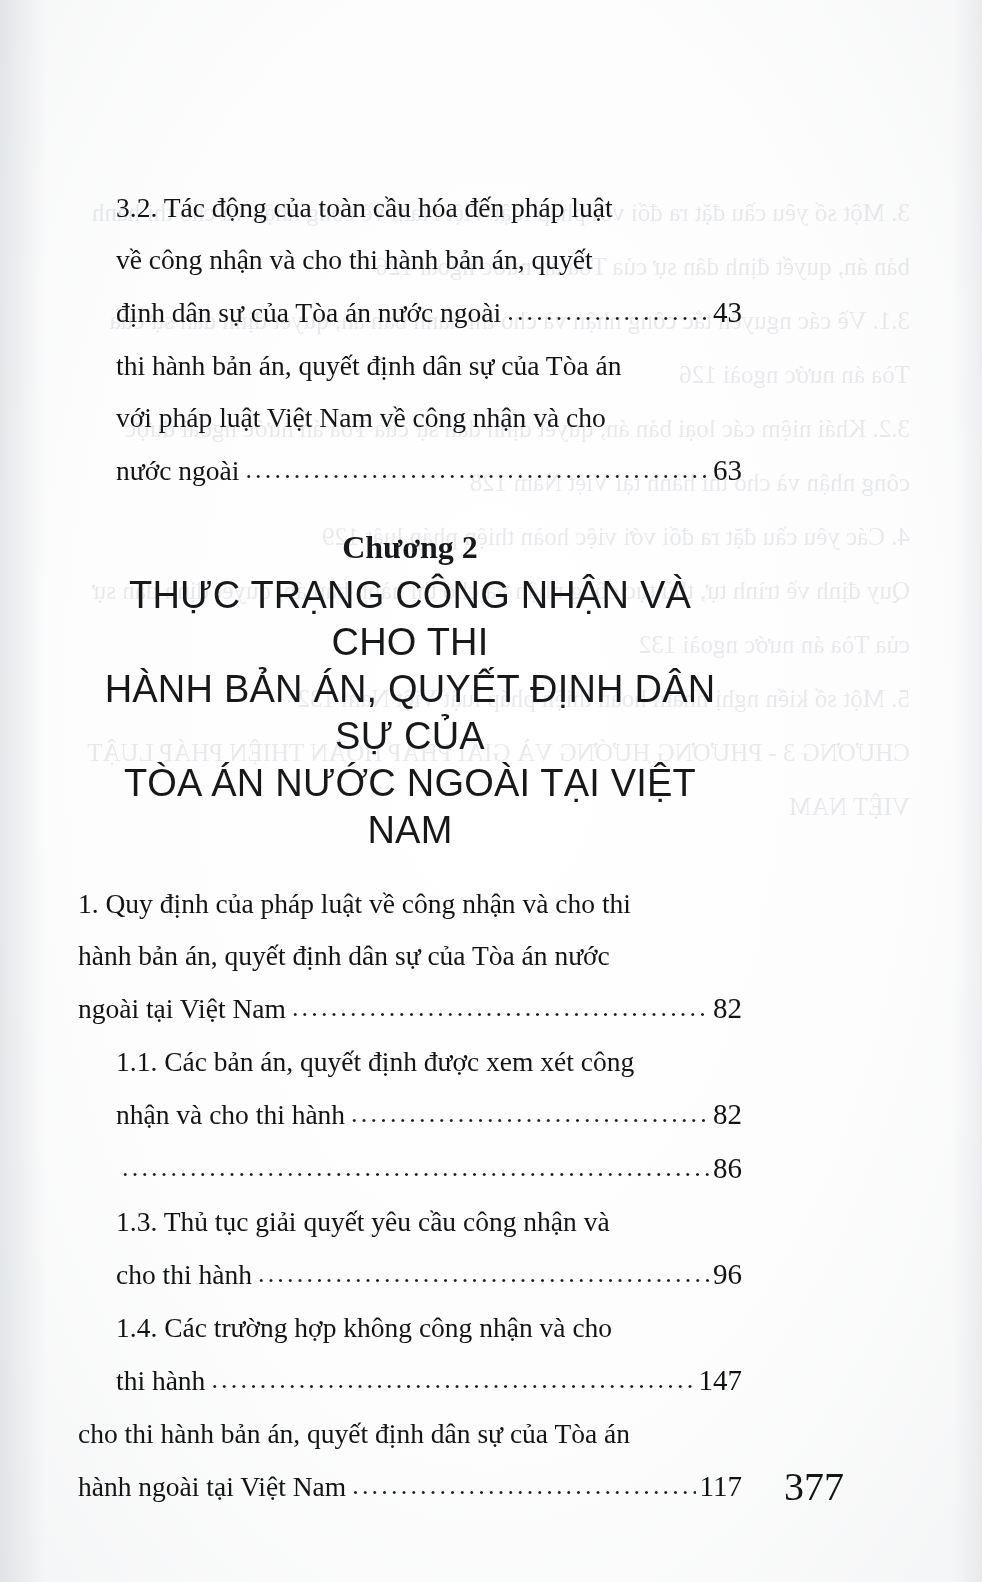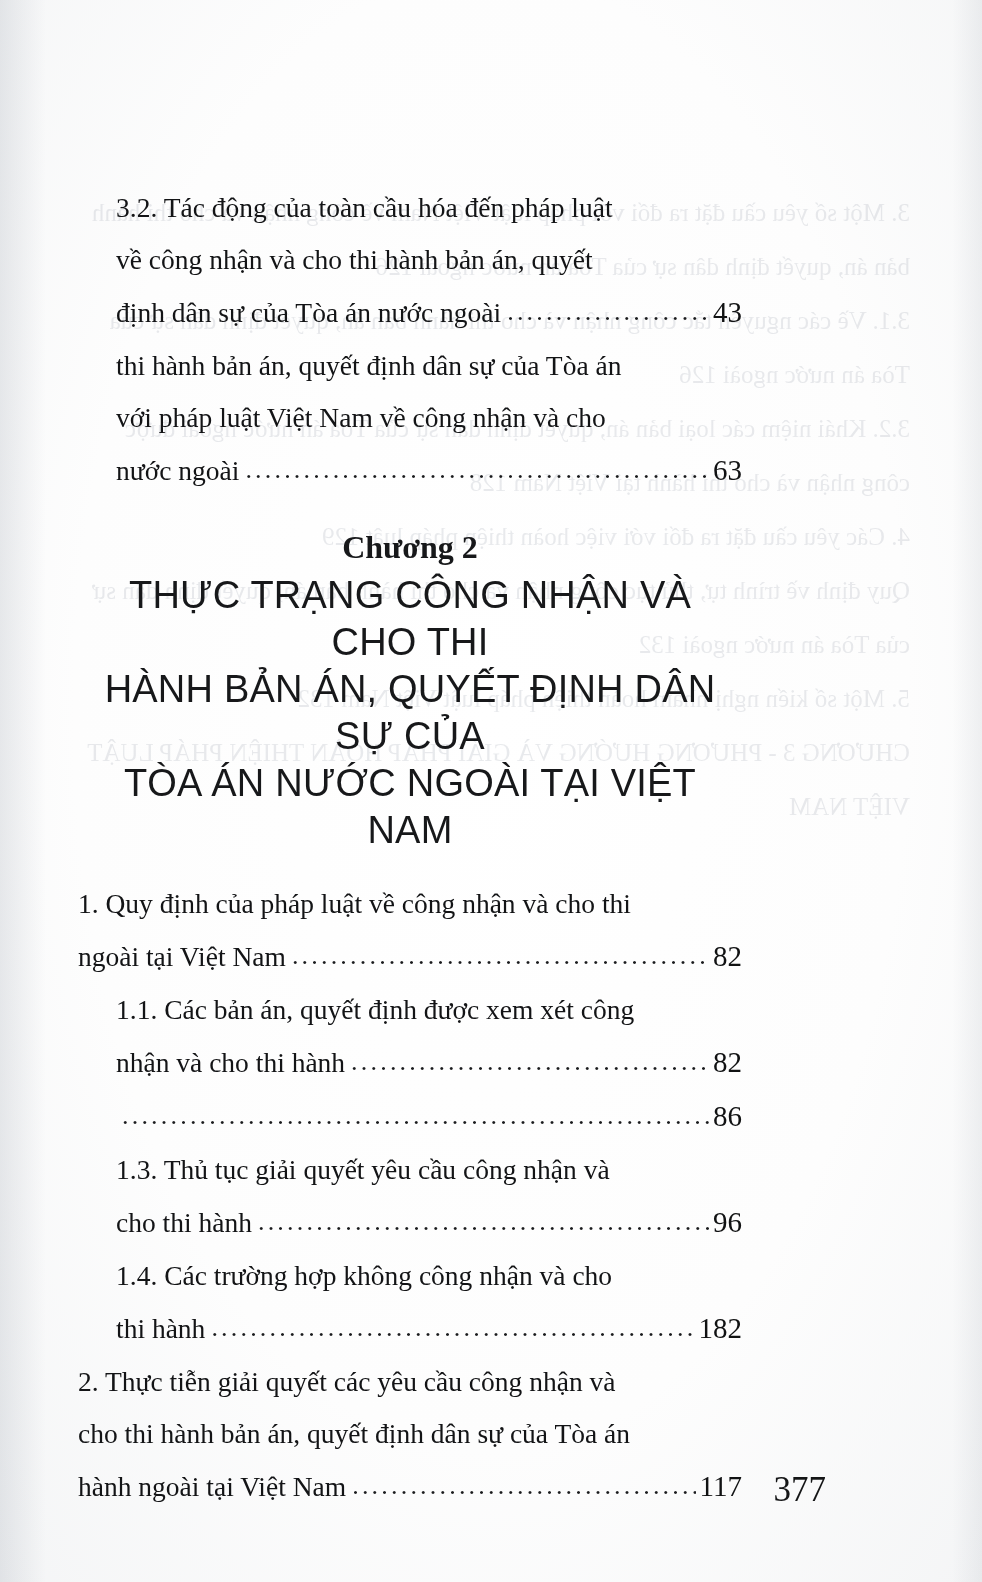--- a/index.html
+++ b/index.html
@@ -104,23 +104,23 @@
     font-size: 38px;
     line-height: 47px;
     letter-spacing: 0.2px;
     padding: 0 6px;
   }
 
   .spacer-after-chapter { height: 14px; }
 
   .folio {
     position: absolute;
-    right: 156px;
+    right: 138px;
     bottom: 72px;
-    font-size: 35px;
+    font-size: 40px;
     color: #141516;
     font-family: "Liberation Serif", serif;
   }
 
   
   .spine {
     position: absolute;
     left: 0;
     top: 0;
     bottom: 0;
@@ -177,20 +177,21 @@
     <div class="chapter-block">
       <div class="chapter-label">Chương 2</div>
       <div class="chapter-title">THỰC TRẠNG CÔNG NHẬN VÀ CHO THI</div>
       <div class="chapter-title">HÀNH BẢN ÁN, QUYẾT ĐỊNH DÂN SỰ CỦA</div>
       <div class="chapter-title">TÒA ÁN NƯỚC NGOÀI TẠI VIỆT NAM</div>
     </div>
     <div class="spacer-after-chapter"></div>
 
     <div class="toc-line lvl1 entry">
       <div class="lr-text">1. Quy định của pháp luật về công nhận và cho thi</div>
+      <div class="lr-text">hành bản án, quyết định dân sự của Tòa án nước</div>
       <div class="leader-row">
         <span class="lr-text">ngoài tại Việt Nam</span>
         <span class="dots">...................................................................</span>
         <span class="pg">82</span>
       </div>
     </div>
 
     <div class="toc-line lvl2 entry">
       <div class="lr-text">1.1. Các bản án, quyết định được xem xét công</div>
       <div class="leader-row">
@@ -214,26 +215,25 @@
         <span class="dots">...................................................................</span>
         <span class="pg">96</span>
       </div>
     </div>
 
     <div class="toc-line lvl2 entry">
       <div class="lr-text">1.4. Các trường hợp không công nhận và cho</div>
       <div class="leader-row">
         <span class="lr-text">thi hành</span>
         <span class="dots">...................................................................</span>
-        <span class="pg">182</span>
+        <span class="pg">147</span>
       </div>
     </div>
 
     <div class="toc-line lvl1 entry">
-      <div class="lr-text">2. Thực tiễn giải quyết các yêu cầu công nhận và</div>
       <div class="lr-text">cho thi hành bản án, quyết định dân sự của Tòa án</div>
       <div class="leader-row">
         <span class="lr-text">hành ngoài tại Việt Nam</span>
         <span class="dots">...................................................................</span>
         <span class="pg">117</span>
       </div>
     </div>
 
   </div>
 

